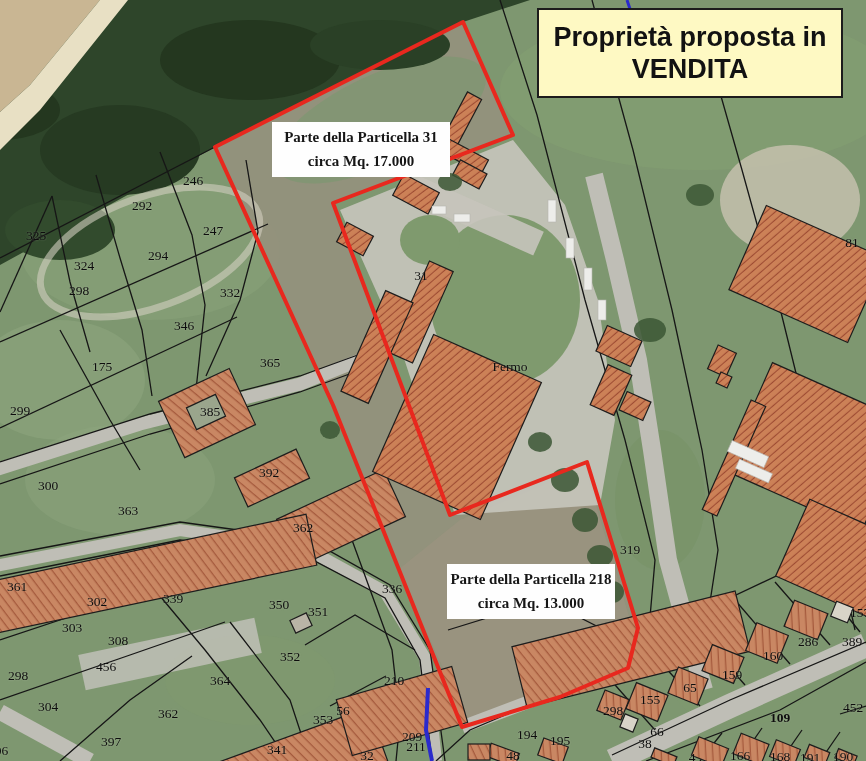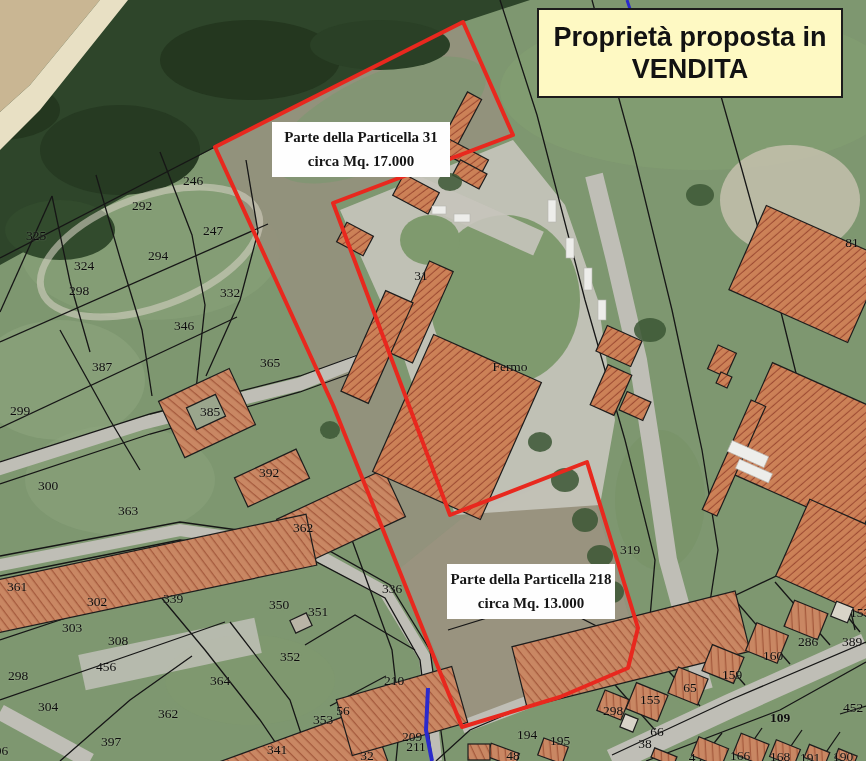--- a/index.html
+++ b/index.html
@@ -225,21 +225,21 @@
   <div id="numbers-layer">
       <span class="pnum" style="left: 193px; top: 181px;">246</span>
       <span class="pnum" style="left: 142px; top: 206px;">292</span>
       <span class="pnum" style="left: 36px; top: 236px;">325</span>
       <span class="pnum" style="left: 84px; top: 266px;">324</span>
       <span class="pnum" style="left: 213px; top: 231px;">247</span>
       <span class="pnum" style="left: 158px; top: 256px;">294</span>
       <span class="pnum" style="left: 79px; top: 291px;">298</span>
       <span class="pnum" style="left: 230px; top: 293px;">332</span>
       <span class="pnum" style="left: 184px; top: 326px;">346</span>
-      <span class="pnum" style="left: 102px; top: 367px;">387</span>
+      <span class="pnum" style="left: 102px; top: 367px;">175</span>
       <span class="pnum" style="left: 270px; top: 363px;">365</span>
       <span class="pnum" style="left: 20px; top: 411px;">299</span>
       <span class="pnum" style="left: 210px; top: 412px;">385</span>
       <span class="pnum" style="left: 269px; top: 473px;">392</span>
       <span class="pnum" style="left: 48px; top: 486px;">300</span>
       <span class="pnum" style="left: 128px; top: 511px;">363</span>
       <span class="pnum" style="left: 17px; top: 587px;">361</span>
       <span class="pnum" style="left: 97px; top: 602px;">302</span>
       <span class="pnum" style="left: 173px; top: 599px;">339</span>
       <span class="pnum" style="left: 72px; top: 628px;">303</span>

